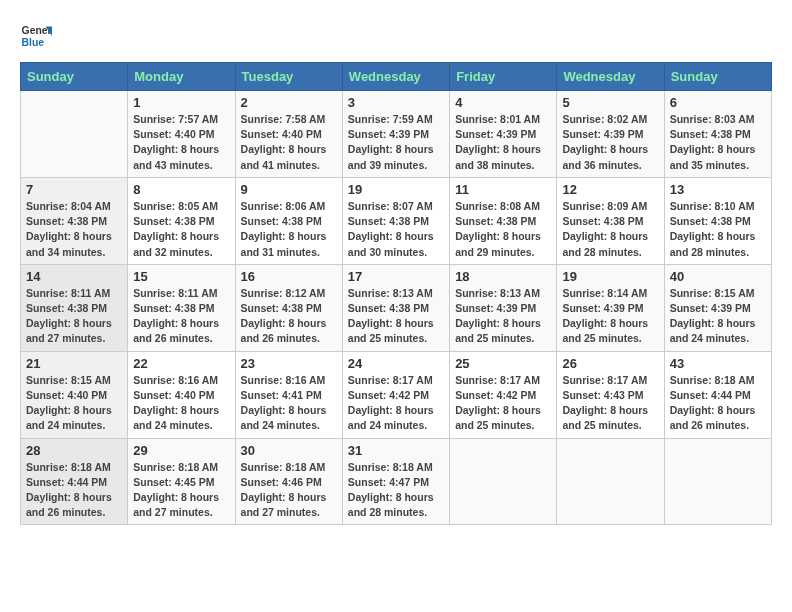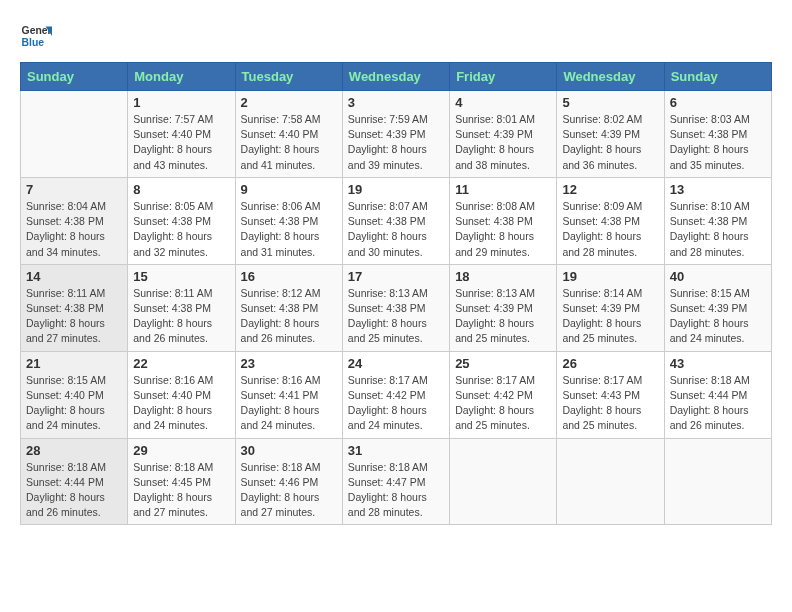--- a/index.html
+++ b/index.html
@@ -72,20 +72,21 @@
       font-weight: bold;
       font-size: 13px;
       color: #333;
       display: block;
       margin-bottom: 2px;
     }
     .day-detail {
       color: #444;
       font-size: 10.5px;
       line-height: 1.45;
+      font-weight: bold;
     }
     .empty-cell {
       background: #f9f9f9 !important;
     }
   </style>
 </head>
 <body>
 
 <div class="header-area">
   <div class="logo">

